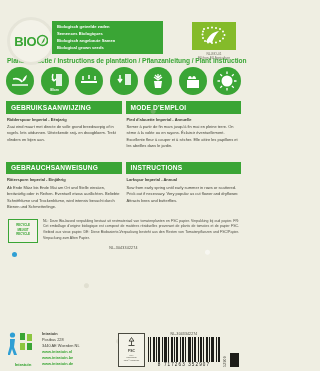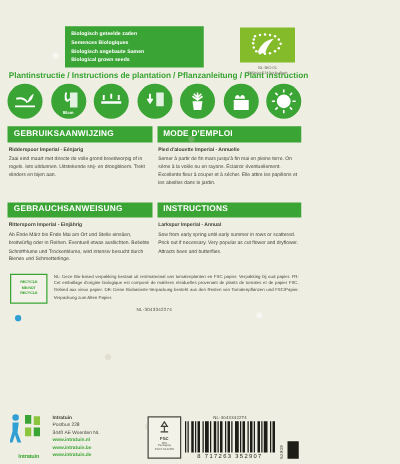--- a/index.html
+++ b/index.html
@@ -175,20 +175,31 @@
   }
   .black-tab{width:9px;height:14px;background:#1d1d18;align-self:flex-end;}
 </style>
 </head>
 <body>
 
 <div class="paper-grain"></div>
 
 <div class="header">
 
+  <div class="bio-badge">
+    <div class="bio-text">
+      <span>BIO</span>
+      <span class="bio-leaf">
+        <svg width="11" height="13" viewBox="0 0 11 13">
+          <circle cx="5.5" cy="6.5" r="5" fill="none" stroke="#3aa535" stroke-width="1.6"></circle>
+          <path d="M7.6 3.3c.6 3.2-.7 5.6-3.4 6.6 1.4-2.6 2.3-4.5 3.4-6.6z" fill="#3aa535"></path>
+        </svg>
+      </span>
+    </div>
+  </div>
 
   <div class="bio-claims">
     <div>Biologisch geteelde zaden</div>
     <div>Semences Biologiques</div>
     <div>Biologisch angebaute Samen</div>
     <div>Biological grown seeds</div>
   </div>
 
   <div class="eu-organic">
     <div class="eu-flag">

